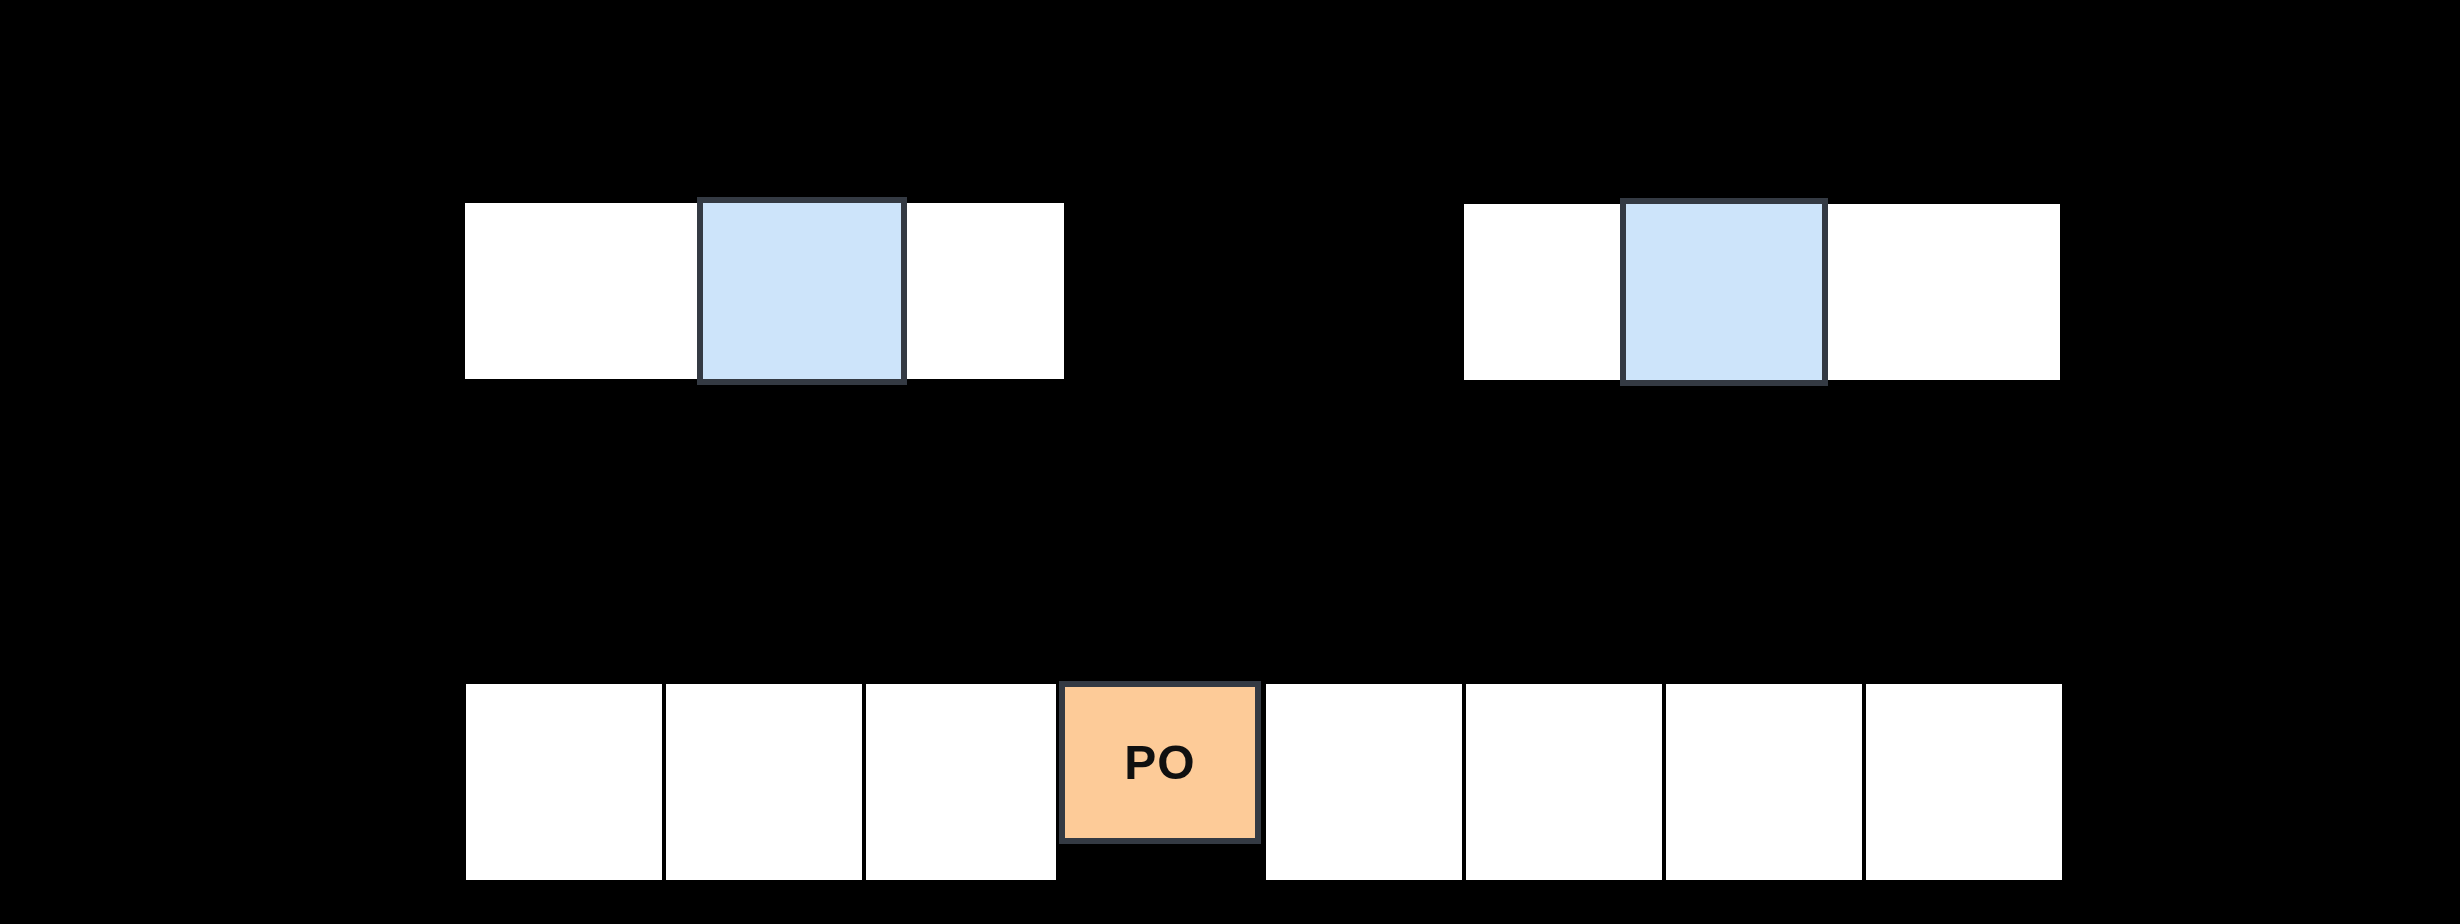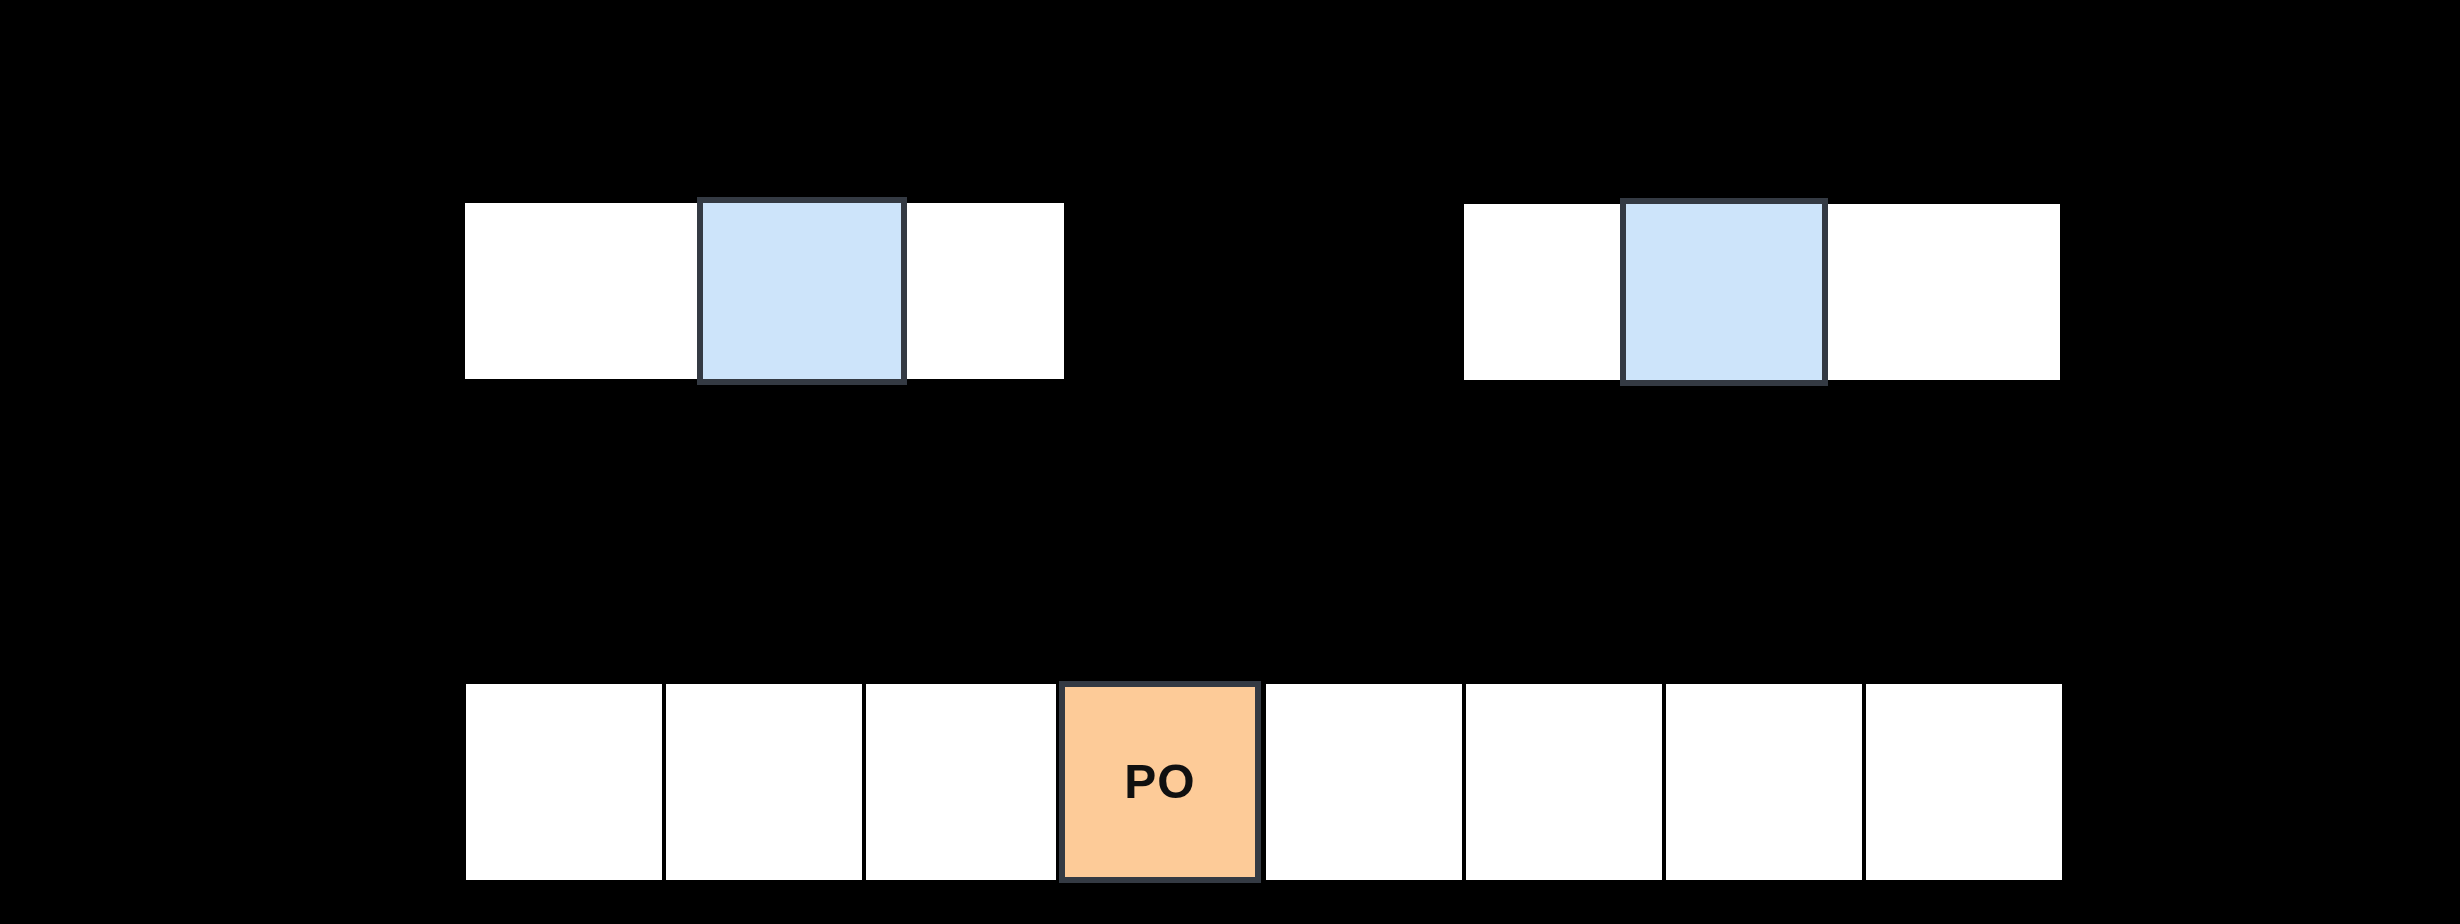--- a/index.html
+++ b/index.html
@@ -45,21 +45,21 @@
 
   
   .tr-a    { left: 1464px; top: 204px; width: 160px; height: 176px; }
   .tr-blue { left: 1620px; top: 198px; width: 208px; height: 188px; }
   .tr-b    { left: 1828px; top: 204px; width: 232px; height: 176px; }
 
   
   .b1 { left: 466px;  top: 684px; width: 196px; height: 196px; }
   .b2 { left: 666px;  top: 684px; width: 196px; height: 196px; }
   .b3 { left: 866px;  top: 684px; width: 190px; height: 196px; }
-  .b-po { left: 1059px; top: 681px; width: 202px; height: 202px; }
+  .b-po { left: 1059px; top: 681px; width: 202px; height: 163px; }
   .b5 { left: 1266px; top: 684px; width: 196px; height: 196px; }
   .b6 { left: 1466px; top: 684px; width: 196px; height: 196px; }
   .b7 { left: 1666px; top: 684px; width: 196px; height: 196px; }
   .b8 { left: 1866px; top: 684px; width: 196px; height: 196px; }
 </style>
 </head>
 <body>
 
 <div class="canvas">
 

